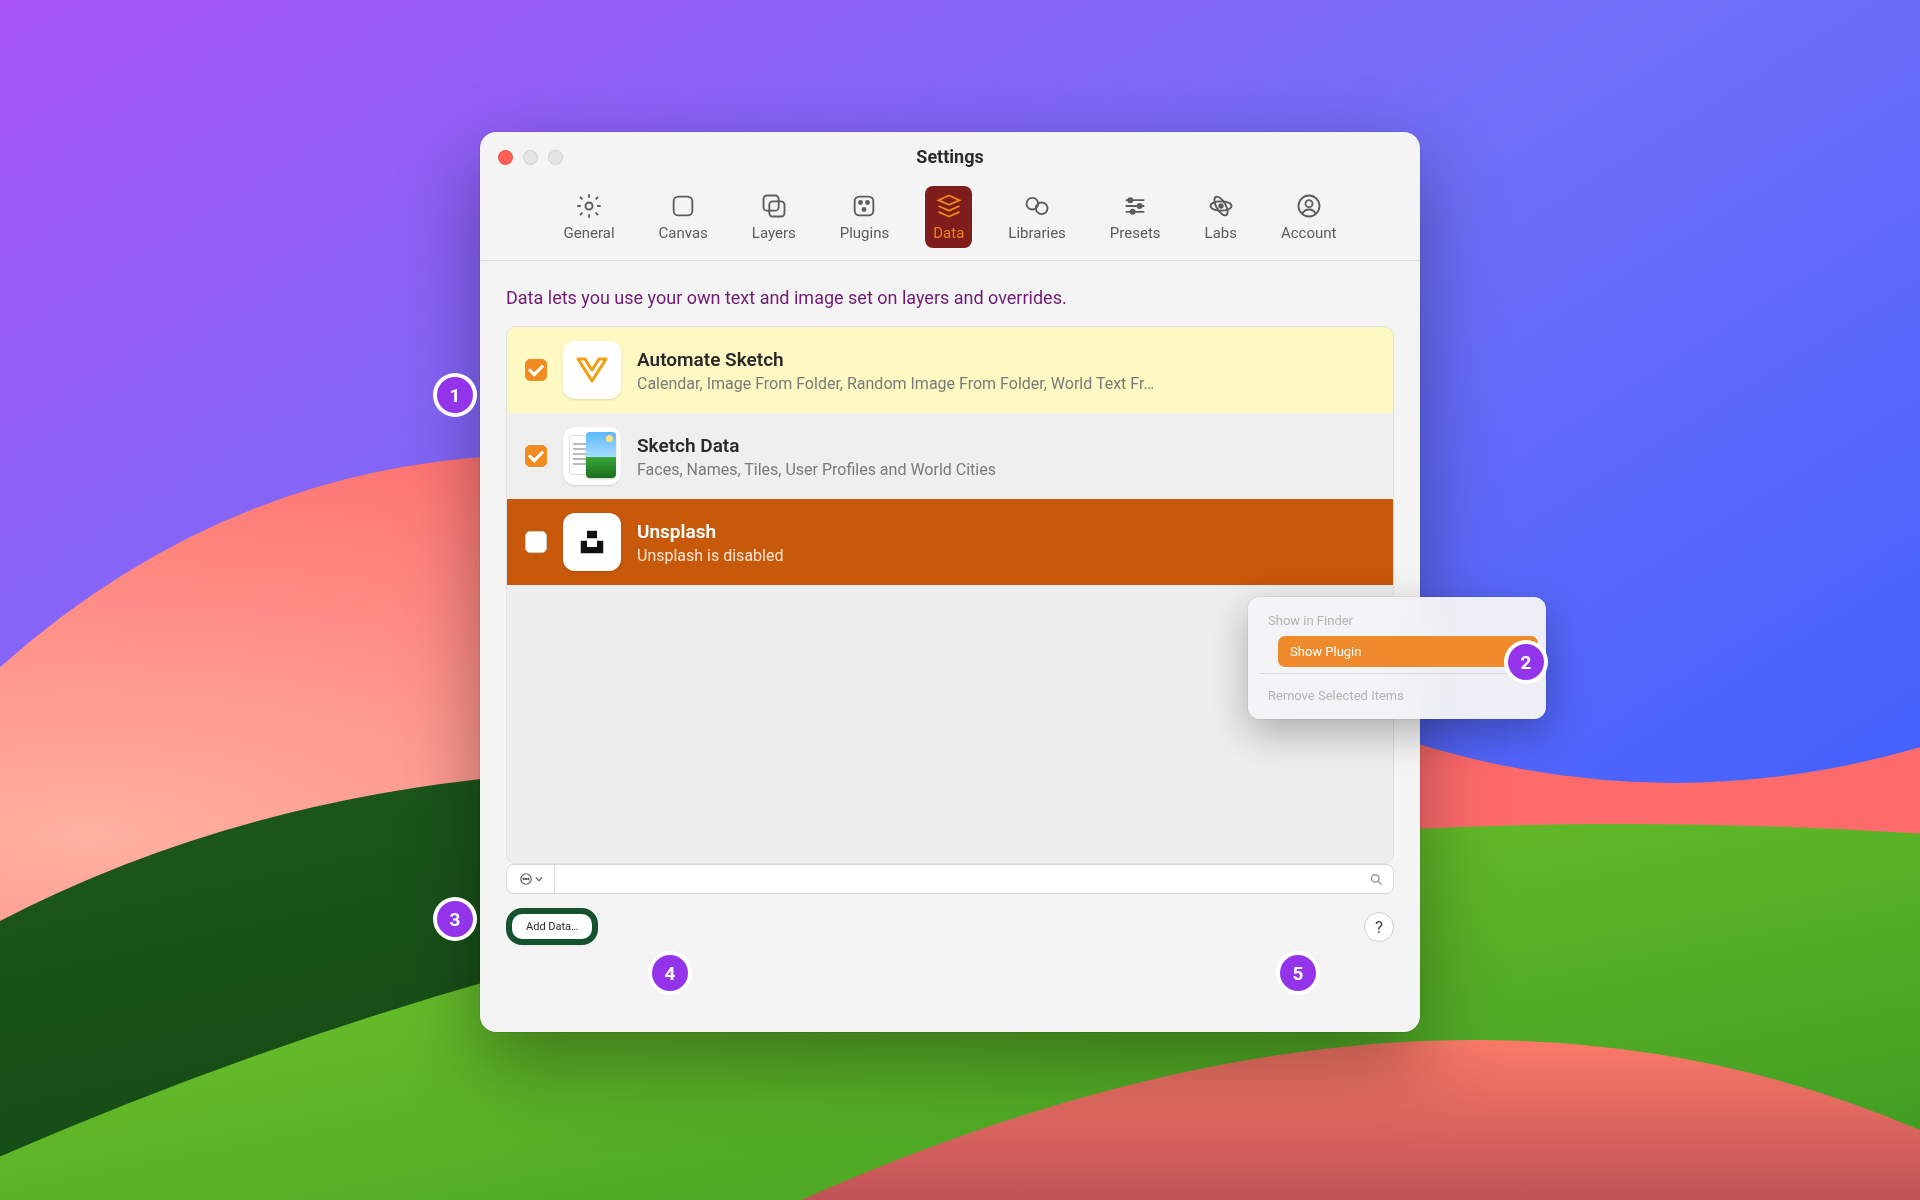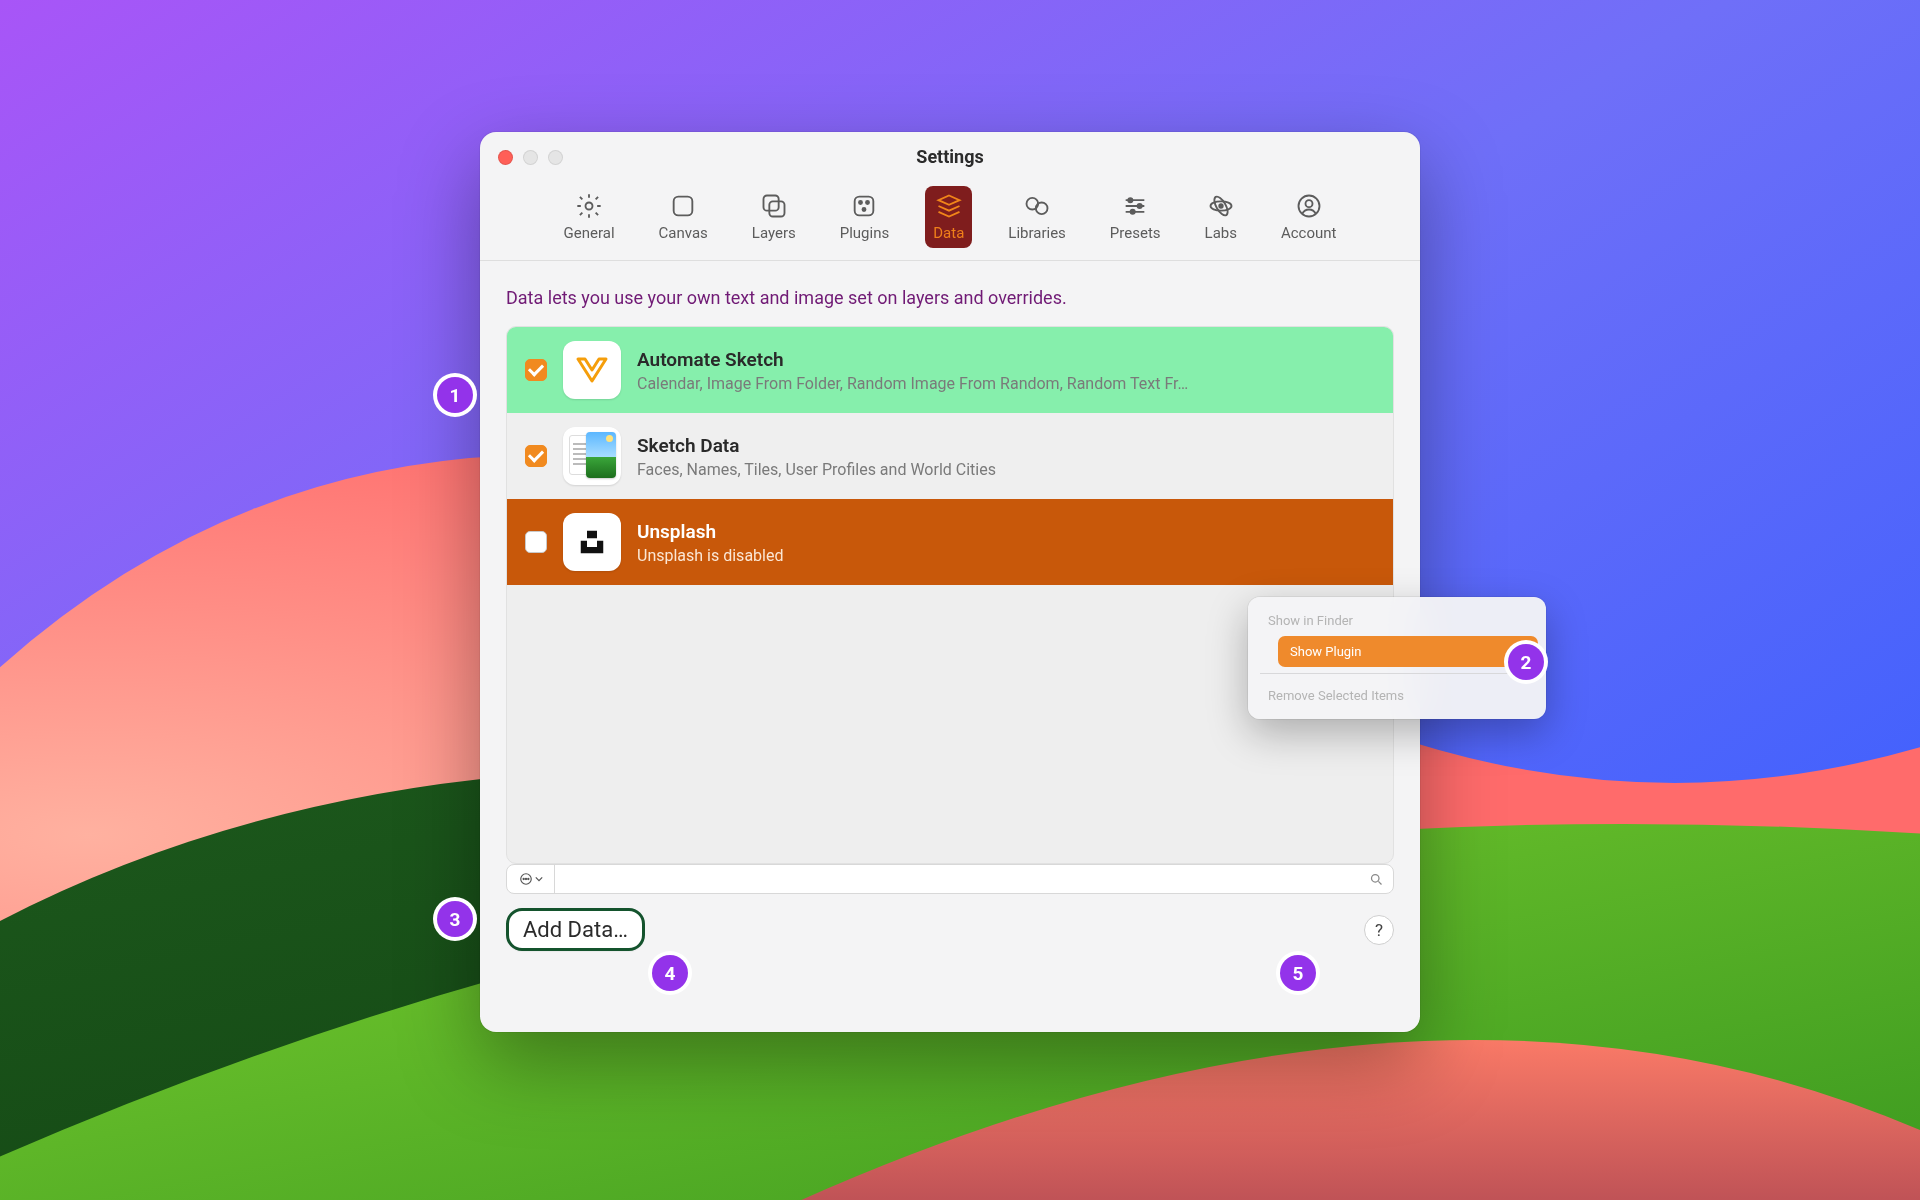--- a/index.html
+++ b/index.html
@@ -18,41 +18,41 @@
   .toolbar{display:flex;justify-content:center;gap:28px;padding:6px 0 12px 0;border-bottom:1px solid #dedede;}
   .tab{display:flex;flex-direction:column;align-items:center;gap:4px;font-size:15px;color:#5c5c5c;padding:6px 8px;border-radius:8px;}
   .tab.active{background:#7f1d1d;color:#ef7f1a;}
   .tab .ic{width:28px;height:28px;display:flex;align-items:center;justify-content:center;}
   .tab .ic svg{stroke:#5c5c5c;fill:none;stroke-width:1.6;}
   .tab.active .ic svg{stroke:#f08519;}
   .content{padding:26px 26px 0 26px;}
   .intro{font-size:18px;color:#701a75;margin-bottom:18px;}
   .list{background:#eeeeee;border:1px solid #e1e1e1;border-radius:10px;overflow:hidden;height:538px;}
   .row{display:flex;align-items:center;gap:16px;padding:14px 18px;}
-  .row.bg0{background:#86efac;}
+  .row.bg0{background:#fef9c3;}
   .row.bg1{background:#efefef;}
   .row.sel{background:#c8580a;color:#fff;}
   .cb{width:22px;height:22px;border-radius:5px;border:1px solid #c9c9c9;background:#fff;display:flex;align-items:center;justify-content:center;}
   .cb.on{background:#f18a1f;border-color:#f18a1f;}
   .cb.on:after{content:"";width:11px;height:6px;border-left:3px solid #fff;border-bottom:3px solid #fff;transform:rotate(-45deg);margin-top:-3px;}
   .cb.off{background:#fff;}
   .picon{width:58px;height:58px;border-radius:12px;background:#fff;display:flex;align-items:center;justify-content:center;box-shadow:0 1px 2px rgba(0,0,0,.12);}
   .rowtext{flex:1;min-width:0;}
   .rtitle{font-size:19px;font-weight:600;color:#2a2a2a;margin-bottom:3px;}
   .rdesc{font-size:16px;color:#7a7a7a;white-space:nowrap;overflow:hidden;text-overflow:ellipsis;}
   .row.sel .rtitle{color:#fff;}
   .row.sel .rdesc{color:#fbe6d4;}
 
   .search{margin-top:0;display:flex;border:1px solid #d8d8d8;border-radius:8px;height:30px;background:#fff;}
   .opt{width:48px;border-right:1px solid #d8d8d8;display:flex;align-items:center;justify-content:center;gap:2px;color:#555;font-size:13px;}
   .sinput{flex:1;border:0;outline:0;font-size:15px;padding:0 8px;background:transparent;}
   .mag{width:34px;display:flex;align-items:center;justify-content:center;color:#888;}
 
   .footer{display:flex;align-items:center;justify-content:space-between;padding:14px 26px;}
-  .btn{background:#fff;border:3px solid #14532d;border-radius:16px;padding:6px 14px;font-size:22px;color:#2b2b2b;box-shadow:0 1px 1px rgba(0,0,0,.04);}
+  .btn{background:#fff;border:6px solid #14532d;border-radius:16px;padding:6px 14px;font-size:11px;color:#2b2b2b;box-shadow:0 1px 1px rgba(0,0,0,.04);}
   .help{width:30px;height:30px;border-radius:50%;border:1px solid #cfcfcf;background:#fff;display:flex;align-items:center;justify-content:center;font-size:17px;color:#444;}
 
   .ctxmenu{position:absolute;left:1248px;top:597px;width:298px;background:rgba(244,244,246,.96);border-radius:12px;box-shadow:0 14px 40px rgba(0,0,0,.28),0 0 0 1px rgba(0,0,0,.06);padding:8px;z-index:30;backdrop-filter:blur(20px);}
   .mi{padding:8px 12px;font-size:13px;border-radius:7px;color:#333;}
   .mi.dis{color:#b4b4b4;}
   .mi.hl{background:#ef8a2c;color:#fff;margin-left:22px;}
   .sep{height:1px;background:#d8d8da;margin:6px 4px;}
 
   .badge{position:absolute;width:36px;height:36px;border-radius:50%;background:#9333ea;color:#fff;display:flex;align-items:center;justify-content:center;font-weight:700;font-size:19px;box-shadow:0 0 0 4px #fff;z-index:50;}
 </style>
@@ -199,21 +199,21 @@
     <div class="list">
       <div class="row bg0">
         <div class="cb on"></div>
         <div class="picon">
           <svg width="36" height="30" viewBox="0 0 36 30">
               <path d="M4 4 L18 26 L32 4 L25 4 L18 15 L11 4 Z" fill="none" stroke="#f59e0b" stroke-width="3" stroke-linejoin="round"></path>
             </svg>
         </div>
         <div class="rowtext">
           <div class="rtitle">Automate Sketch</div>
-          <div class="rdesc">Calendar, Image From Folder, Random Image From Random, Random Text Fr…</div>
+          <div class="rdesc">Calendar, Image From Folder, Random Image From Folder, World Text Fr…</div>
         </div>
       </div>
       <div class="row bg1">
         <div class="cb on"></div>
         <div class="picon" style="position:relative;">
           <div style="position:absolute;left:6px;top:8px;width:22px;height:40px;background:#fff;border:1px solid #ddd;border-radius:3px;padding:4px 3px;">
            <div style="height:2px;background:#bbb;margin:3px 0;"></div>
               <div style="height:2px;background:#bbb;margin:3px 0;"></div>
               <div style="height:2px;background:#bbb;margin:3px 0;"></div>
               <div style="height:2px;background:#bbb;margin:3px 0;"></div>

